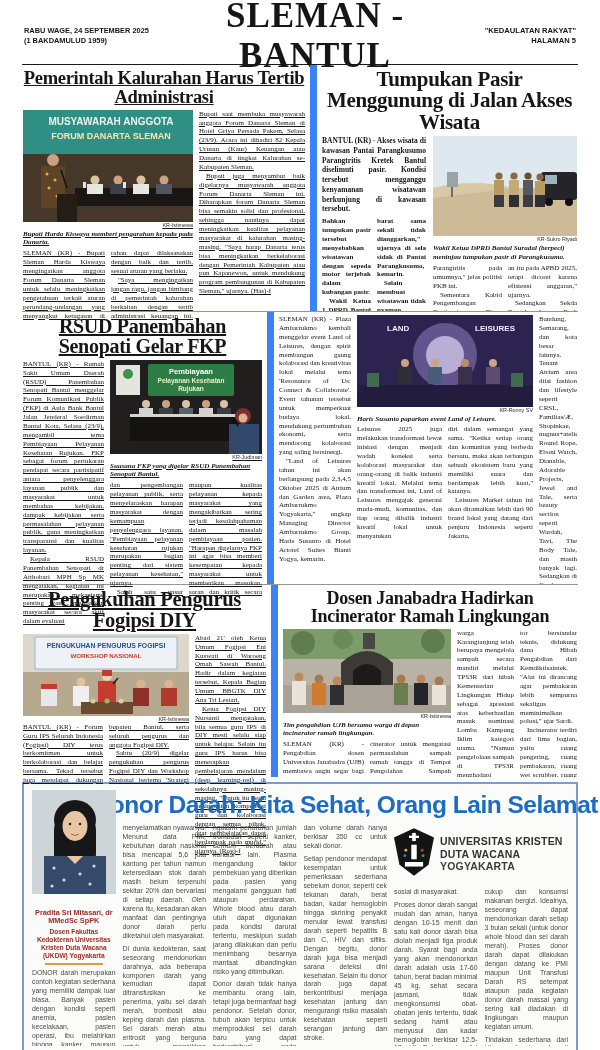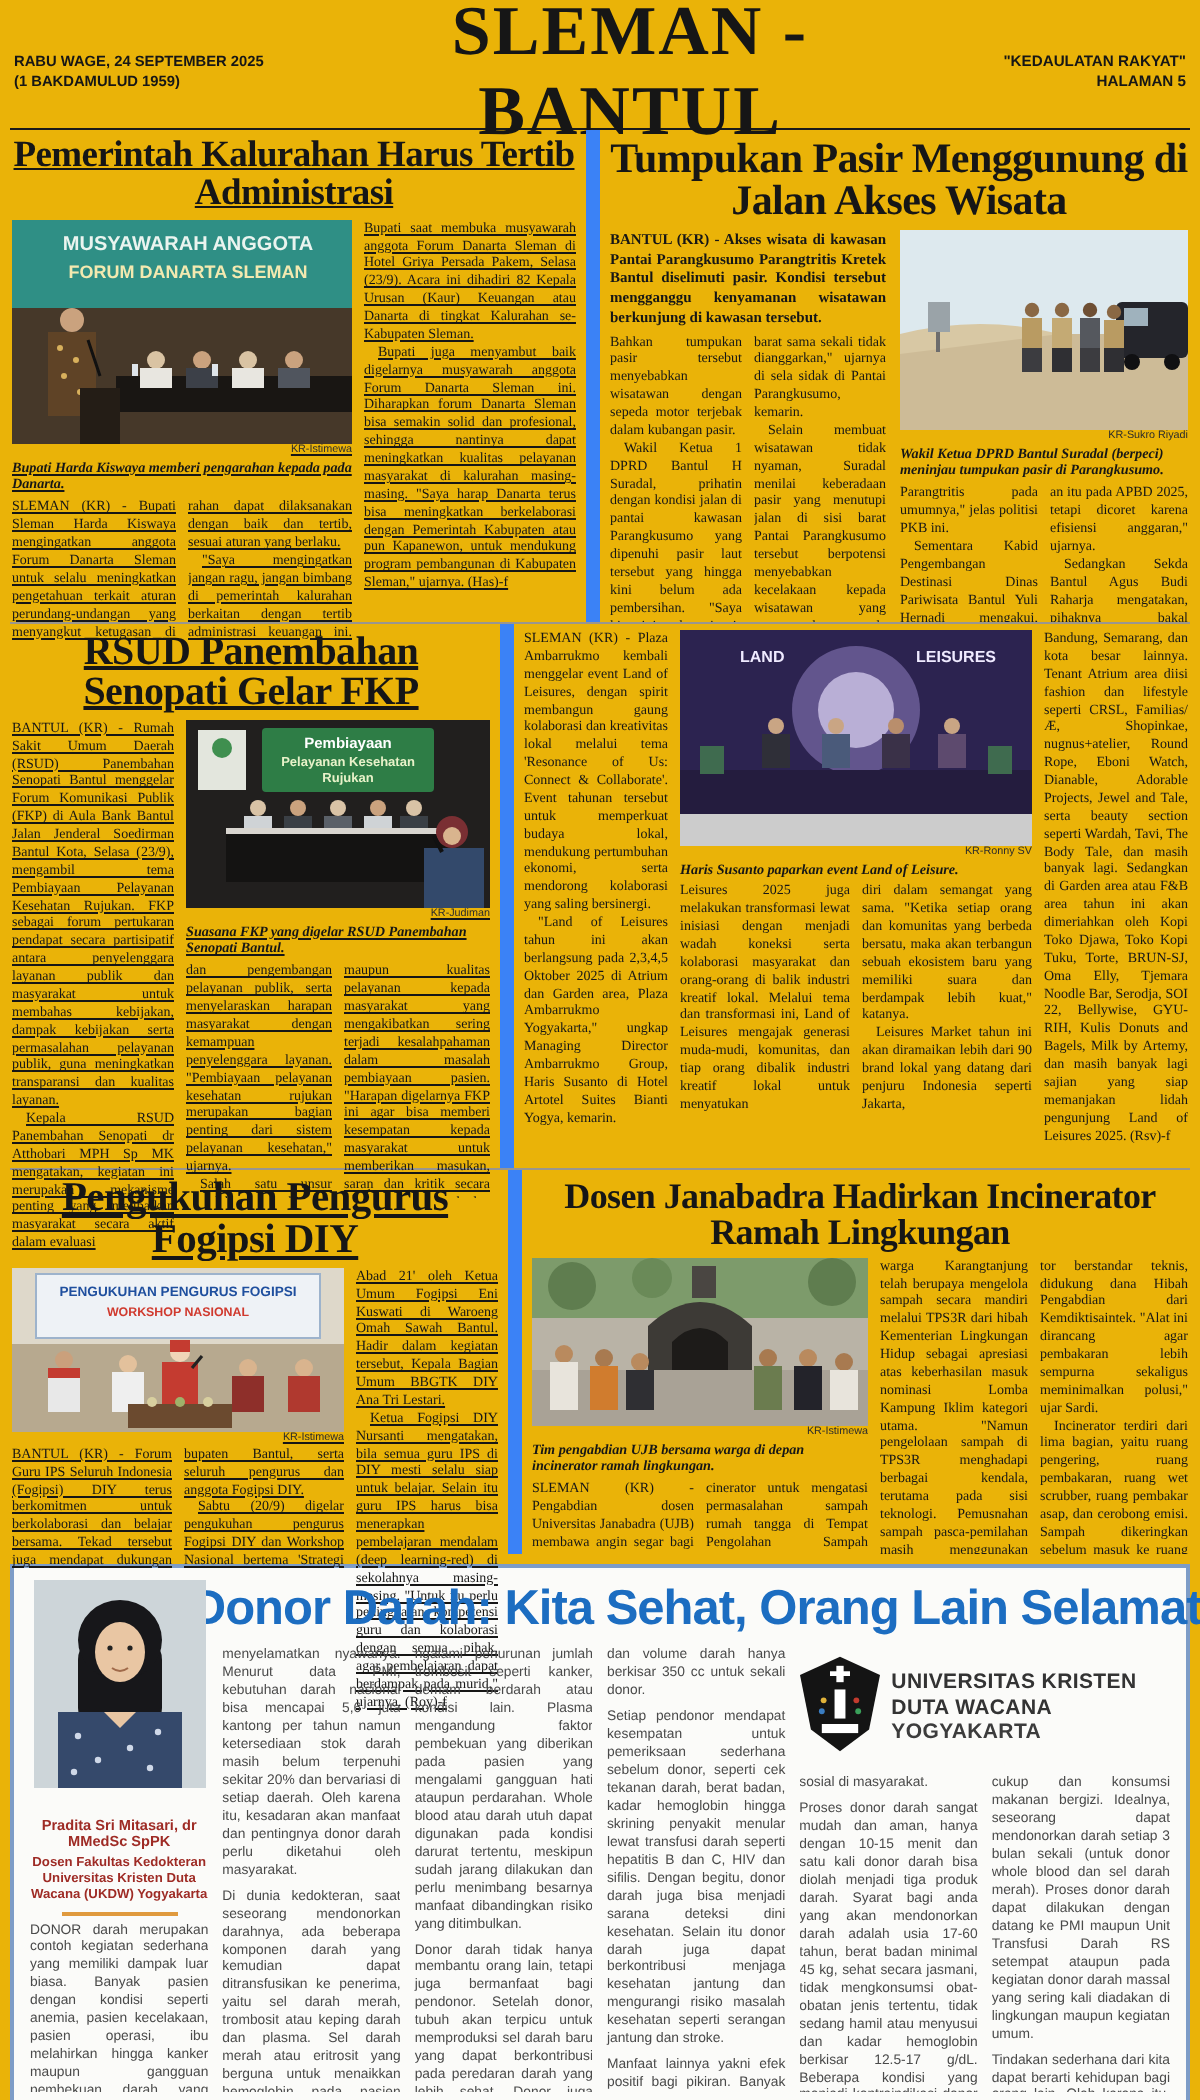--- a/index.html
+++ b/index.html
@@ -1,17 +1,17 @@
 <!DOCTYPE html>
 <html><head>
 <meta charset="utf-8">
 <style>
   html,body{margin:0;padding:0;background:#e9e7e2;}
-  .page{width:600px;height:1050px;background:#eab308;color:#161616;box-sizing:border-box;
-        padding:4px 5px;font-family:"Liberation Serif",serif;overflow:hidden;position:relative;}
+  .page{width:600px;height:1050px;background:#ffffff;color:#161616;box-sizing:border-box;
+        padding:4px 22px;font-family:"Liberation Serif",serif;overflow:hidden;position:relative;}
   
   .masthead{display:flex;align-items:center;border-bottom:1.6px solid #1a1a1a;padding:10px 2px 6px 2px;height:44px;box-sizing:content-box;}
   .mh-left{width:155px;font-family:"Liberation Sans",sans-serif;font-weight:bold;font-size:7.4px;line-height:1.3;}
   .mh-center{flex:1;text-align:center;font-size:35px;font-weight:bold;letter-spacing:1px;}
   .mh-right{width:125px;text-align:right;font-family:"Liberation Sans",sans-serif;font-weight:bold;font-size:7.6px;line-height:1.35;}
   
   .band{display:flex;}
   .sep-b{border-bottom:1px solid #9a968e;}
   .blk-l{box-sizing:border-box;padding:3px 5px 2px 1px;border-right:7px solid #3b82f6;text-decoration:underline;}
   .blk-r{box-sizing:border-box;padding:3px 1px 2px 5px;flex:1;overflow:hidden;}
@@ -112,21 +112,21 @@
             <p>Bupati juga menyambut baik digelarnya musyawarah anggota Forum Danarta Sleman ini. Diharapkan forum Danarta Sleman bisa semakin solid dan profesional, sehingga nantinya dapat meningkatkan kualitas pelayanan masyarakat di kalurahan masing-masing. "Saya harap Danarta terus bisa meningkatkan berkelaborasi dengan Pemerintah Kabupaten atau pun Kapanewon, untuk mendukung program pembangunan di Kabupaten Sleman," ujarnya. (Has)-f</p>
           </div>
       </div>
     </div>
 
     <div class="blk-r">
       <div class="hl" style="font-size:21px;">Tumpukan Pasir Menggunung di Jalan Akses Wisata</div>
       <div style="display:flex;gap:7px;">
         <div style="width:148px;">
           <div class="lead">BANTUL (KR) -  Akses  wisata di kawasan Pantai Parangkusumo Parangtritis Kretek Bantul diselimuti pasir. Kondisi tersebut mengganggu kenyamanan wisatawan berkunjung di kawasan tersebut.</div>
-          <div class="cols" style="height:148px;">
+          <div class="cols" style="height:148px;font-weight:bold;">
             <div class="col bt">
                 <p>Bahkan tumpukan pasir tersebut menyebabkan wisatawan dengan sepeda motor terjebak dalam kubangan pasir.</p>
                 <p>Wakil Ketua 1 DPRD Bantul H Suradal, prihatin dengan kondisi jalan di pantai kawasan Parangkusumo yang dipenuhi pasir laut tersebut yang hingga kini belum ada pembersihan. "Saya kira ini cukup ironis ya, sebagai penghasil PAD yang setahunnya lebih dari Rp 32 miliar, untuk anggaran pembersihan pasir pada aksesi jalan menuju Pantai Parangkusumo dan Pantai Parangtritis dari sisi</p>
               </div>
             <div class="col bt">
                 <p>barat sama sekali tidak dianggarkan," ujarnya di sela sidak di Pantai Parangkusumo, kemarin.</p>
                 <p>Selain membuat wisatawan tidak nyaman, Suradal menilai keberadaan pasir yang menutupi jalan di sisi barat Pantai Parangkusumo tersebut berpotensi menyebabkan kecelakaan kepada wisatawan yang menggunakan sepeda motor roda dua. "Kalau banyak mobil wisatawan yang terjebak macet di pasir tentunya membuat wisatawan berpikir dua kali untuk datang ke Pantai Parangkusumo khususnya dan Pantai</p>
               </div>
           </div>
         </div>
@@ -229,21 +229,21 @@
       </div>
     </div>
 
     <div class="blk-r">
       <div style="display:flex;gap:6px;">
         <div class="bt" style="width:72px;">
             <p>SLEMAN (KR) - Plaza Ambarrukmo kembali menggelar event Land of Leisures, dengan spirit membangun gaung kolaborasi dan kreativitas lokal melalui tema 'Resonance of Us: Connect &amp; Collaborate'. Event tahunan tersebut untuk memperkuat budaya lokal, mendukung pertumbuhan ekonomi, serta mendorong kolaborasi yang saling bersinergi.</p>
             <p>"Land of Leisures tahun ini akan berlangsung pada 2,3,4,5 Oktober 2025 di Atrium dan Garden area, Plaza Ambarrukmo Yogyakarta," ungkap Managing Director Ambarrukmo Group, Haris Susanto di Hotel Artotel Suites Bianti Yogya, kemarin.</p>
           </div>
         <div style="width:176px;">
-          <div class="photo" style="width:176px;height:108px;">
+          <div class="photo" style="width:176px;height:92px;">
             <svg width="176" height="92" viewBox="0 0 176 92">
               <rect width="176" height="92" fill="#2c2350"></rect>
               <circle cx="88" cy="40" r="32" fill="#8f7fc0" opacity="0.55"></circle>
               <circle cx="88" cy="40" r="19" fill="#cfc5e8" opacity="0.8"></circle>
               <rect y="70" width="176" height="22" fill="#241c3e"></rect>
               <text x="30" y="16" font-size="8" font-weight="bold" fill="#efeaff" font-family="Liberation Sans,sans-serif">LAND</text>
               <text x="118" y="16" font-size="8" font-weight="bold" fill="#efeaff" font-family="Liberation Sans,sans-serif">LEISURES</text>
               <g>
                 <circle cx="48" cy="48" r="4" fill="#c9a584"></circle>
                   <rect x="41" y="52" width="14" height="17" fill="#2f2f38"></rect>

